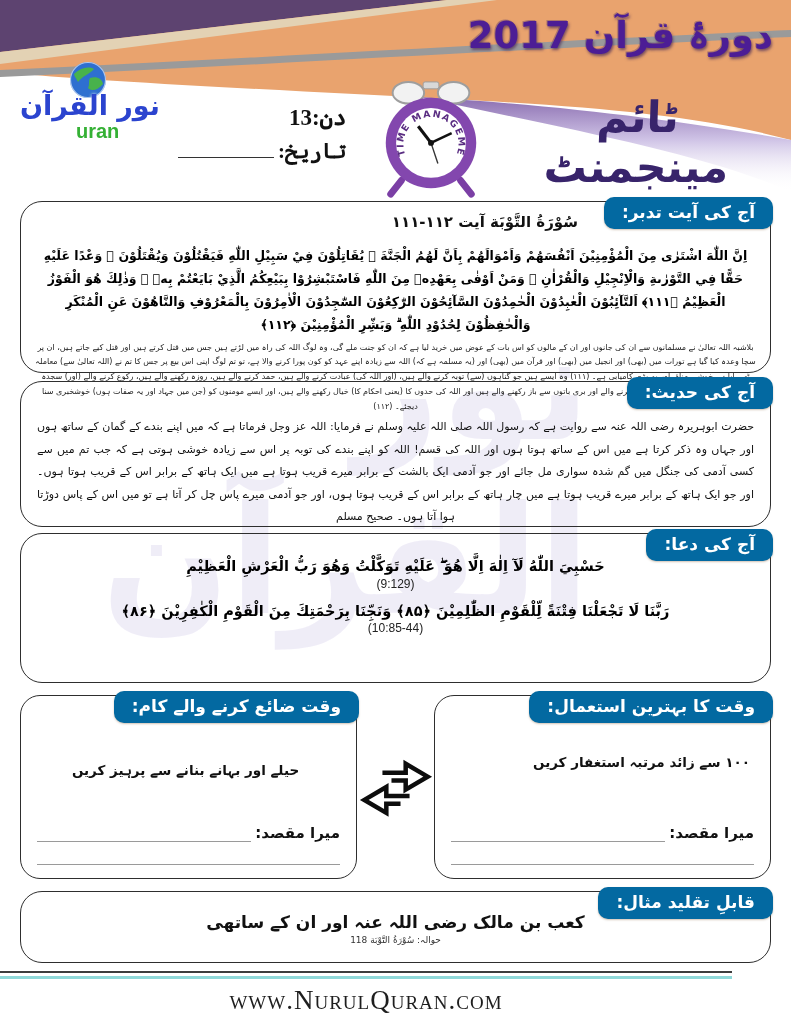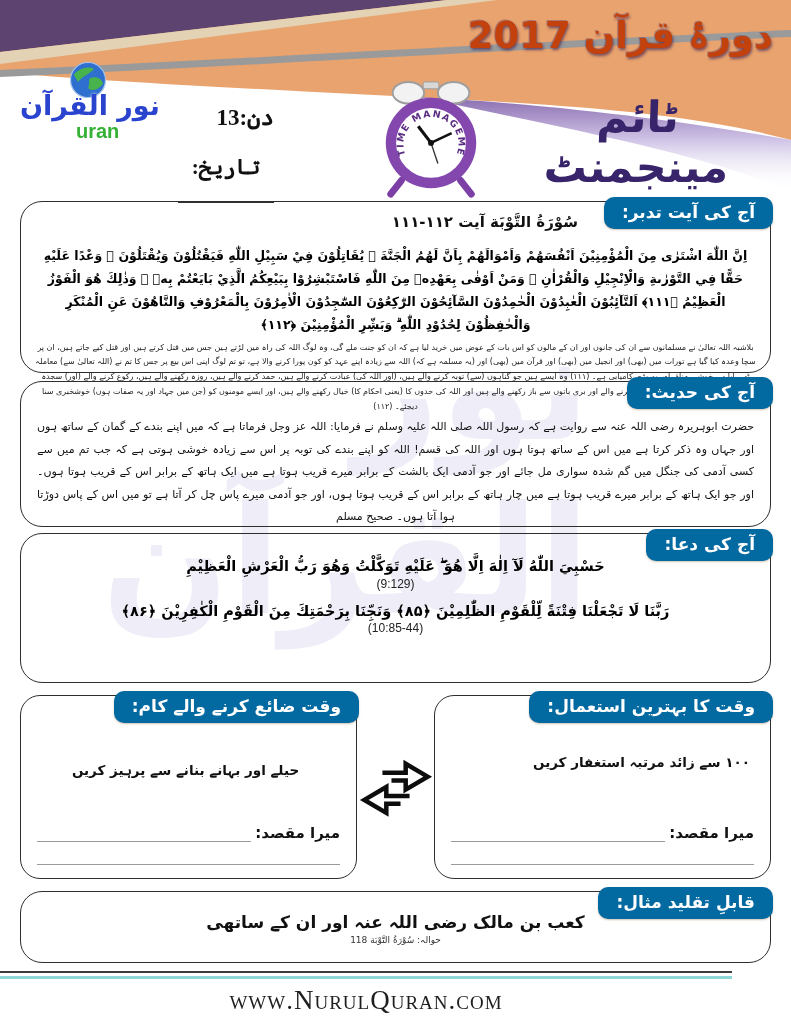--- a/index.html
+++ b/index.html
@@ -3,32 +3,32 @@
 <meta charset="utf-8">
 <style>
   html,body{margin:0;padding:0;background:#e8e8e8;}
   .page{position:relative;width:791px;height:1024px;margin:0 auto;background:#ffffff;
         font-family:"DejaVu Sans",sans-serif;overflow:hidden;}
 
   
   .header{position:absolute;top:0;left:0;width:791px;height:195px;}
   .header-bg{position:absolute;top:0;left:0;width:791px;height:195px;}
   .main-title{position:absolute;top:14px;right:18px;direction:rtl;font-size:37px;font-weight:bold;
-              color:#c2410c;text-shadow:1px 2px 3px rgba(80,50,90,.75), -1px -1px 0 rgba(90,60,110,.4);
+              color:#4c1d95;text-shadow:1px 2px 3px rgba(80,50,90,.75), -1px -1px 0 rgba(90,60,110,.4);
               letter-spacing:1px;}
   .logo{position:absolute;left:20px;top:62px;width:140px;height:100px;}
   .globe{position:absolute;left:48px;top:-2px;}
   .logo-urdu{position:absolute;left:0;top:28px;direction:rtl;font-size:27px;font-weight:bold;
              color:#2b44cf;text-shadow:0 0 3px rgba(255,255,255,.9);}
   .logo-latin{position:absolute;left:56px;top:58px;font-size:20px;font-weight:bold;color:#35b135;
               font-family:"Liberation Sans",sans-serif;}
   .day-block{position:absolute;left:178px;top:104px;direction:rtl;text-align:right;
              font-family:"Liberation Serif",serif;color:#111;}
   .day-line{font-size:23px;font-weight:bold;}
-  .date-line{font-size:21px;font-weight:bold;margin-top:24px;display:flex;align-items:center;gap:4px;flex-direction:column;}
+  .date-line{font-size:21px;font-weight:bold;margin-top:8px;display:flex;align-items:flex-start;gap:4px;}
   .date-blank{display:inline-block;width:96px;border-bottom:1.6px solid #333;height:18px;}
   .clock-wrap{position:absolute;left:372px;top:76px;}
   .urdu-main-title{position:absolute;left:497px;top:92px;width:280px;text-align:center;direction:rtl;
                    font-size:43px;font-weight:bold;color:#38246b;transform:skewX(-2deg);}
 
   
   .content{position:absolute;top:195px;left:0;width:791px;padding-top:6px;z-index:1;}
   .watermark{position:absolute;top:300px;left:30px;width:560px;direction:rtl;font-size:150px;
              font-weight:bold;color:#b5a8dc;opacity:.20;z-index:0;pointer-events:none;}
   .panel{position:relative;margin:0 20px;border:1.8px solid #2e2e2e;border-radius:22px;

